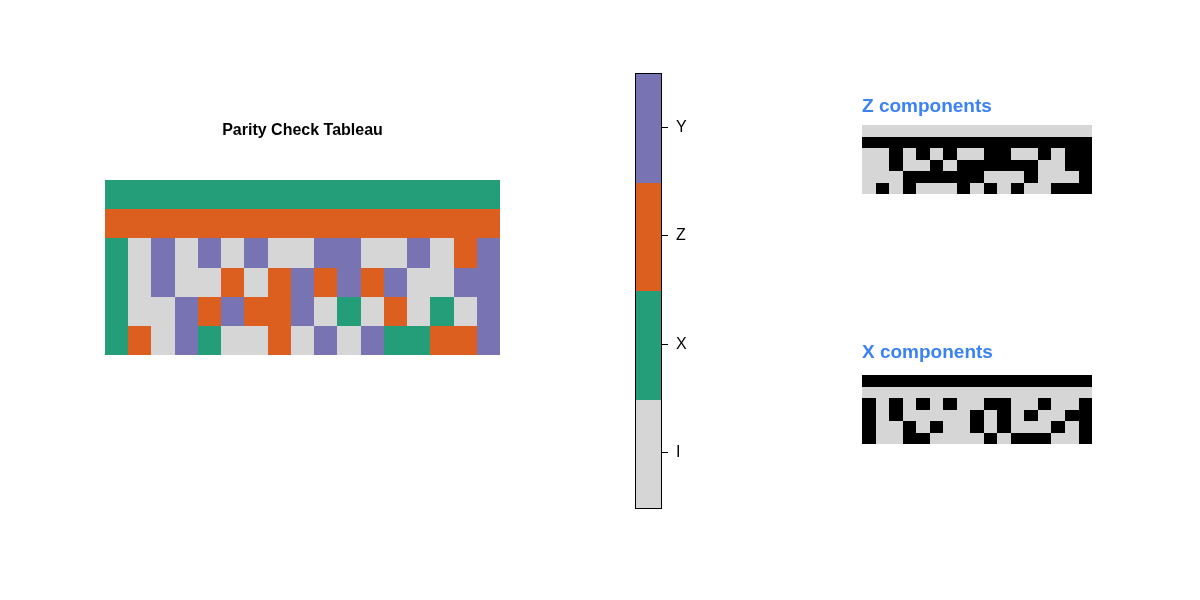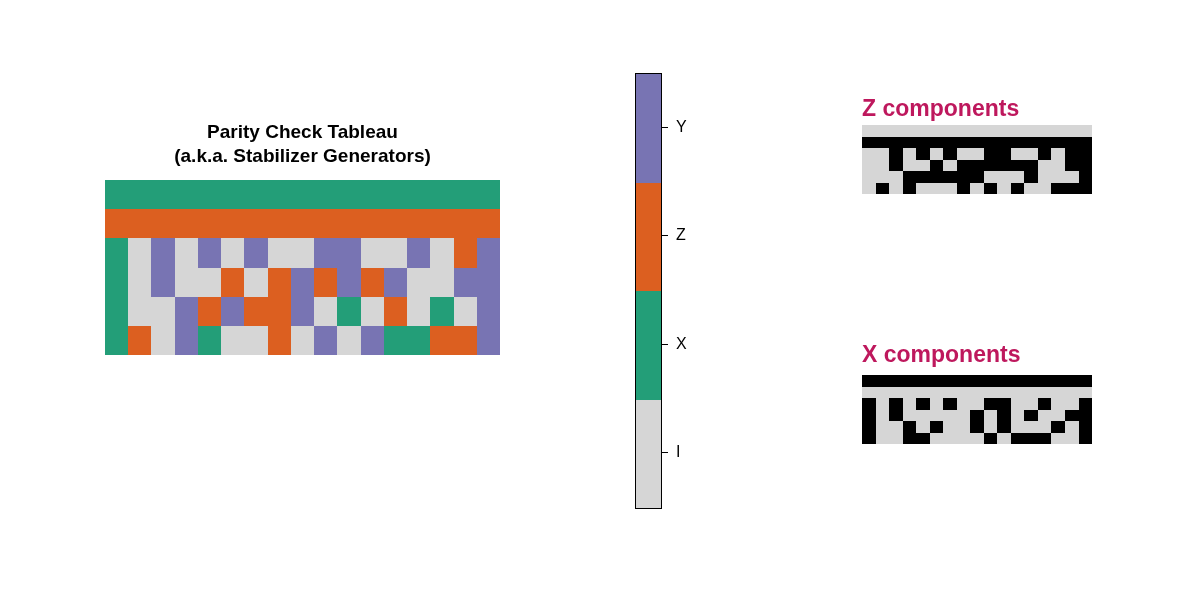--- a/index.html
+++ b/index.html
@@ -1,43 +1,42 @@
 <!DOCTYPE html>
 <html><head>
 <meta charset="utf-8">
 <style>
   body{margin:0;font-family:Helvetica,Arial,sans-serif;background:#fff;}
   .canvas{position:relative;width:1200px;height:600px;}
-  .main-title{position:absolute;left:105px;top:120px;width:395px;text-align:center;font-weight:700;font-size:19px;line-height:1.25;color:#000;}
+  .main-title{position:absolute;left:105px;top:120px;width:395px;text-align:center;font-weight:700;font-size:16px;line-height:1.25;color:#000;}
   .tableau{position:absolute;left:105px;top:180px;width:395px;height:175px;}
   .tableau-row{display:flex;width:100%;height:29.2px;}
   .tableau-row>span{flex:1;height:100%;}
   .legend-bar{position:absolute;left:635px;top:73px;width:25px;height:434px;border:1px solid #000;}
   .legend-bar>div{width:100%;height:25%;}
   .tick{position:absolute;left:661px;background:#000;width:7px;height:1px;}
   .tick-label{position:absolute;left:676px;font-size:16px;color:#000;}
-  .sub-title{position:absolute;font-weight:700;font-size:23px;color:#be185d;}
+  .sub-title{position:absolute;font-weight:700;font-size:19px;color:#3b82f6;}
   .mini{position:absolute;width:230px;height:70px;}
   .mini-row{display:flex;width:100%;height:11.55px;}
   .mini-row>span{flex:1;height:100%;}
   .on{background:#000;}
   .off{background:#d6d6d6;}
   .cI{background:#d6d6d6;}
   .cX{background:#239e78;}
   .cZ{background:#dc5f20;}
   .cY{background:#7874b3;}
 </style>
 </head>
 <body>
 
 <div class="canvas">
 
   <div class="main-title">
     <span>Parity Check Tableau</span><br>
-    <span>(a.k.a. Stabilizer Generators)</span>
   </div>
 
   <div class="tableau" id="tableau">
       <div class="tableau-row">
         <span class="cX"></span>
         <span class="cX"></span>
         <span class="cX"></span>
         <span class="cX"></span>
         <span class="cX"></span>
         <span class="cX"></span>

